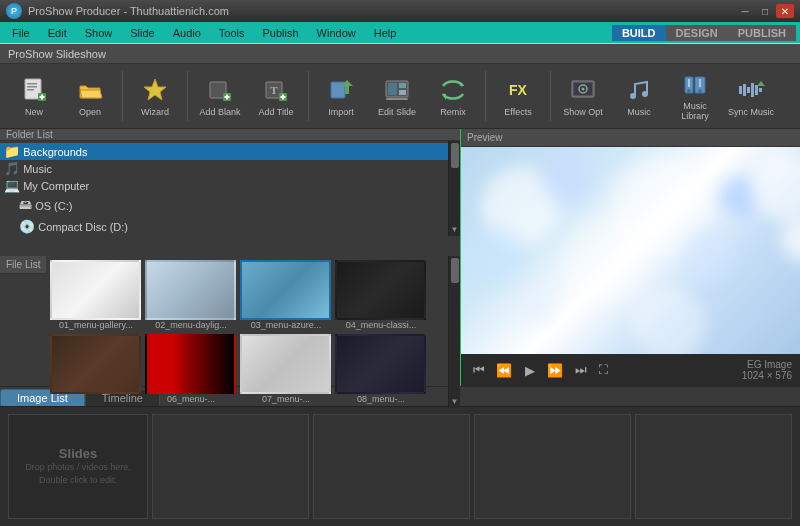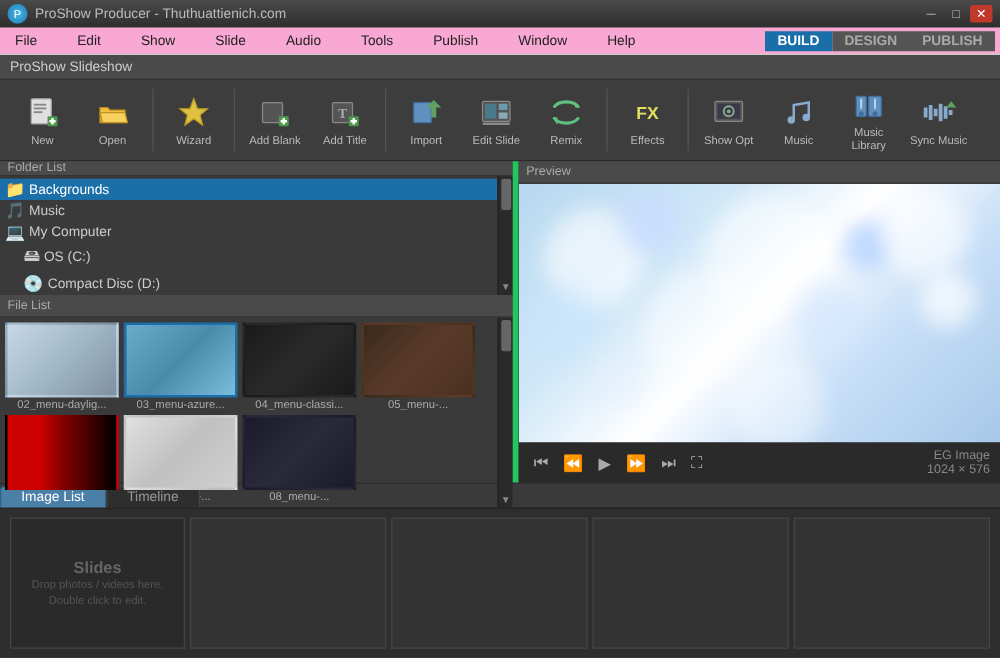--- a/index.html
+++ b/index.html
@@ -18,25 +18,25 @@
     }
     .title-bar-left { display: flex; align-items: center; gap: 6px; }
     .title-bar-icon { width: 16px; height: 16px; background: radial-gradient(circle, #4db8e8, #1a7ab0); border-radius: 50%; display: flex; align-items: center; justify-content: center; font-size: 9px; color: white; flex-shrink: 0; }
     .title-bar-controls { display: flex; gap: 2px; }
     .title-bar-btn { width: 18px; height: 14px; display: flex; align-items: center; justify-content: center; font-size: 10px; cursor: pointer; border-radius: 2px; }
     .title-bar-btn.close { background: #c0392b; color: white; }
 
     
     .menu-bar {
       height: 22px;
-      background: #f9a8d4;
+      background: #14b8a6;
       display: flex;
       align-items: center;
       padding: 0 4px;
-      gap: 16px;
+      gap: 2px;
       border-bottom: 1px solid #ccc;
     }
     .menu-item {
       padding: 2px 8px;
       font-size: 11px;
       color: #222;
       cursor: pointer;
       border-radius: 2px;
     }
     .menu-item.publish-menu { font-weight: normal; }
@@ -115,25 +115,25 @@
 
     
     .main-content {
       display: flex;
       height: calc(526px - 22px - 22px - 20px - 65px - 20px - 120px);
       
     }
 
     
     .left-panel {
-      width: 415px;
+      width: 461px;
       background: #3a3a3a;
       display: flex;
       flex-direction: column;
-      border-right: 5px solid #22c55e;
+      border-right: 1px solid #22c55e;
     }
 
     
     .section-header {
       height: 18px;
       background: #4a4a4a;
       display: flex;
       align-items: center;
       padding: 0 6px;
       font-size: 10px;
@@ -159,21 +159,22 @@
     }
     .folder-item.selected { background: #1a6fa8; color: white; }
     .folder-icon { font-size: 13px; }
     .folder-indent { width: 12px; flex-shrink: 0; }
     .scroll-content { flex: 1; overflow: hidden; }
 
     
     .file-list-section {
       flex: 1;
       display: flex;
-      flex-direction: column;
+      flex-direction: row;
+      margin-top: 20px;
     }
     .file-grid {
       flex: 1;
       display: flex;
       flex-wrap: wrap;
       align-content: flex-start;
       padding: 4px;
       gap: 4px;
       overflow: hidden;
     }
@@ -583,20 +584,24 @@
       </div>
     </div>
 
     <div class="file-list-section">
       <div class="section-header">
         <span>File List</span>
       </div>
       <div style="display:flex; flex:1;">
         <div class="file-grid">
           <div class="file-item">
+            <div class="file-thumb thumb-1"></div>
+            <span class="file-label">01_menu-gallery...</span>
+          </div>
+          <div class="file-item">
             <div class="file-thumb thumb-2"></div>
             <span class="file-label">02_menu-daylig...</span>
           </div>
           <div class="file-item selected">
             <div class="file-thumb thumb-3"></div>
             <span class="file-label">03_menu-azure...</span>
           </div>
           <div class="file-item">
             <div class="file-thumb thumb-4"></div>
             <span class="file-label">04_menu-classi...</span>

